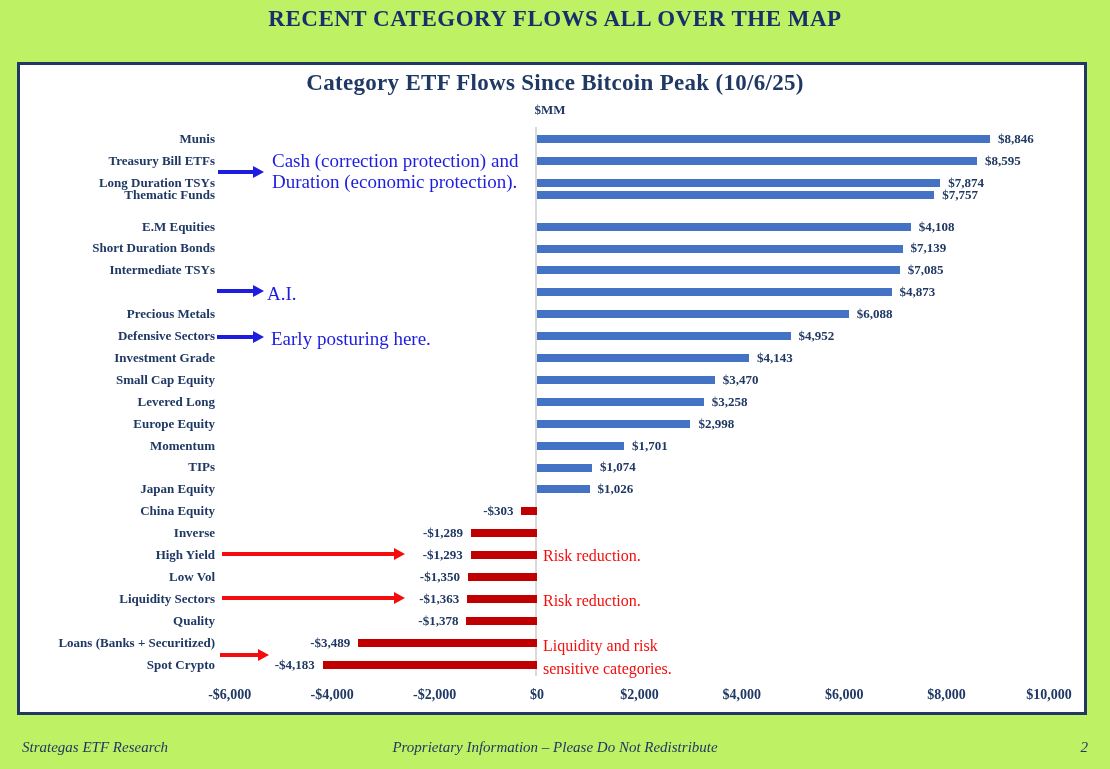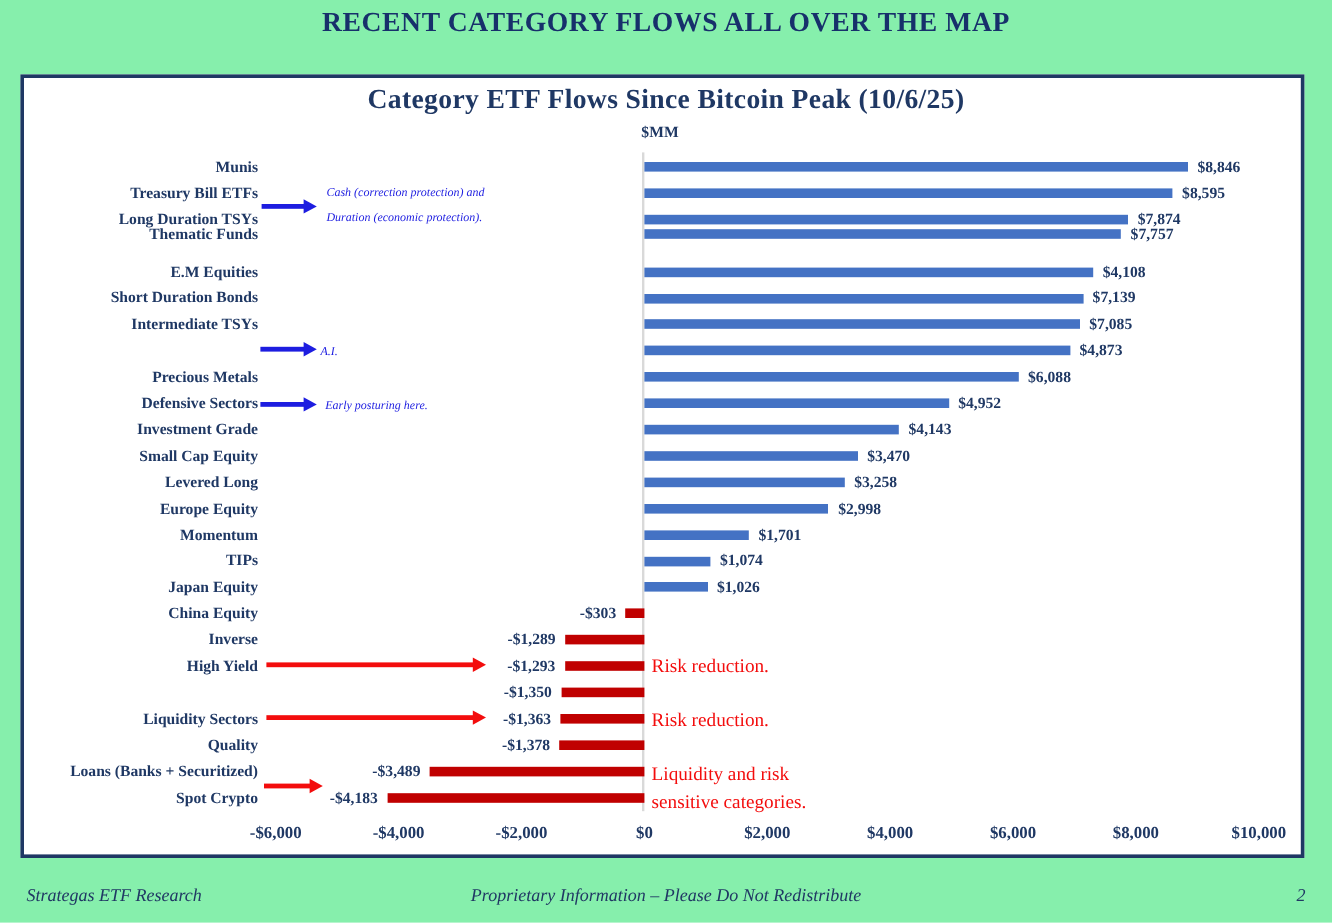--- a/index.html
+++ b/index.html
@@ -1,17 +1,17 @@
 <!DOCTYPE html>
 <html><head>
 <meta charset="utf-8">
 <style>
   html,body{margin:0;padding:0;background:#ffffff;}
   #page{
-    position:relative;width:1110px;height:769px;background:#86efac;overflow:hidden;
+    position:relative;width:1110px;height:769px;background:#bef264;overflow:hidden;
     font-family:"Liberation Serif","DejaVu Serif",serif;
   }
   .page-title{
     position:absolute;top:6px;left:0;width:1110px;text-align:center;
     font-size:23px;font-weight:bold;color:#17306b;letter-spacing:0.5px;
   }
   .chart-box{
     position:absolute;left:17px;top:62px;width:1064px;height:647px;
     border:3px solid #1f3864;background:#ffffff;
   }
@@ -37,21 +37,21 @@
     position:absolute;top:50%;transform:translateY(-50%);
     font-size:13px;font-weight:bold;color:#1f3864;white-space:nowrap;
   }
   #xaxis{position:absolute;left:0;top:0;width:1110px;height:769px;}
   .tick{
     position:absolute;top:687px;width:90px;text-align:center;
     font-size:14px;font-weight:bold;color:#1f3864;
   }
   #annotations{position:absolute;left:0;top:0;width:1110px;height:769px;}
   .ann-text{position:absolute;white-space:nowrap;}
-  .ann-text.blue{color:#1d1de0;font-size:10px;line-height:21px;font-style:italic;}
+  .ann-text.blue{color:#1d1de0;font-size:19px;line-height:21px;}
   .ann-text.red{color:#f30d0d;font-size:16px;line-height:22.5px;}
   .arrow{position:absolute;height:14px;}
   .arrow .shaft{position:absolute;left:0;top:50%;transform:translateY(-50%);height:4px;}
   .arrow .head{
     position:absolute;right:0;top:50%;transform:translateY(-50%);width:0;height:0;
     border-top:6.5px solid transparent;border-bottom:6.5px solid transparent;
   }
   .arrow.blue .shaft{background:#1d1de0;}
   .arrow.blue .head{border-left:11px solid #1d1de0;}
   .arrow.red .shaft{background:#f30d0d;}
@@ -173,20 +173,21 @@
         <div class="cat-label">Inverse</div>
         <div class="bar" style="width: 65.9968px; left: 471.003px; background: rgb(192, 0, 0);"></div>
         <div class="val-label" style="right: 646.997px;">-$1,289</div>
       </div>
       <div class="row" style="top: 416.1px;">
         <div class="cat-label">High Yield</div>
         <div class="bar" style="width: 66.2016px; left: 470.798px; background: rgb(192, 0, 0);"></div>
         <div class="val-label" style="right: 647.202px;">-$1,293</div>
       </div>
       <div class="row" style="top: 438px;">
+        <div class="cat-label">Low Vol</div>
         <div class="bar" style="width: 69.12px; left: 467.88px; background: rgb(192, 0, 0);"></div>
         <div class="val-label" style="right: 650.12px;">-$1,350</div>
       </div>
       <div class="row" style="top: 459.9px;">
         <div class="cat-label">Liquidity Sectors</div>
         <div class="bar" style="width: 69.7856px; left: 467.214px; background: rgb(192, 0, 0);"></div>
         <div class="val-label" style="right: 650.786px;">-$1,363</div>
       </div>
       <div class="row" style="top: 481.8px;">
         <div class="cat-label">Quality</div>

